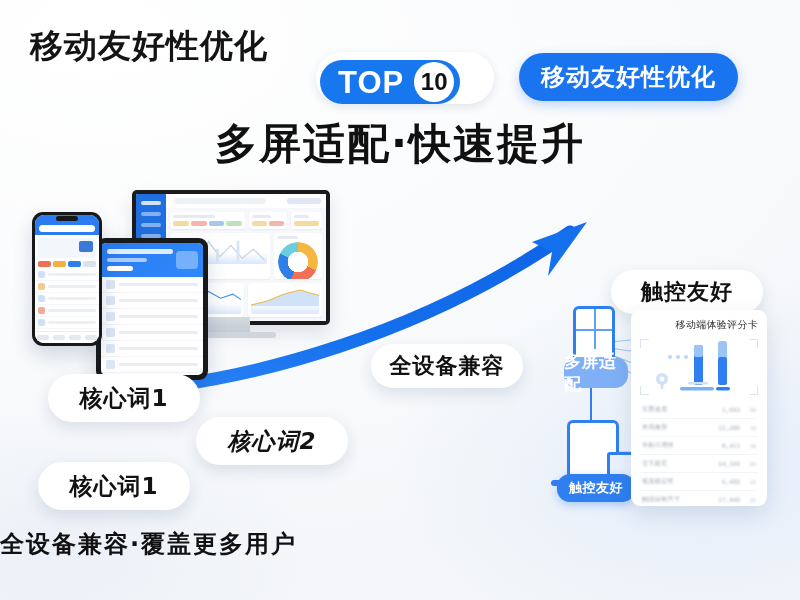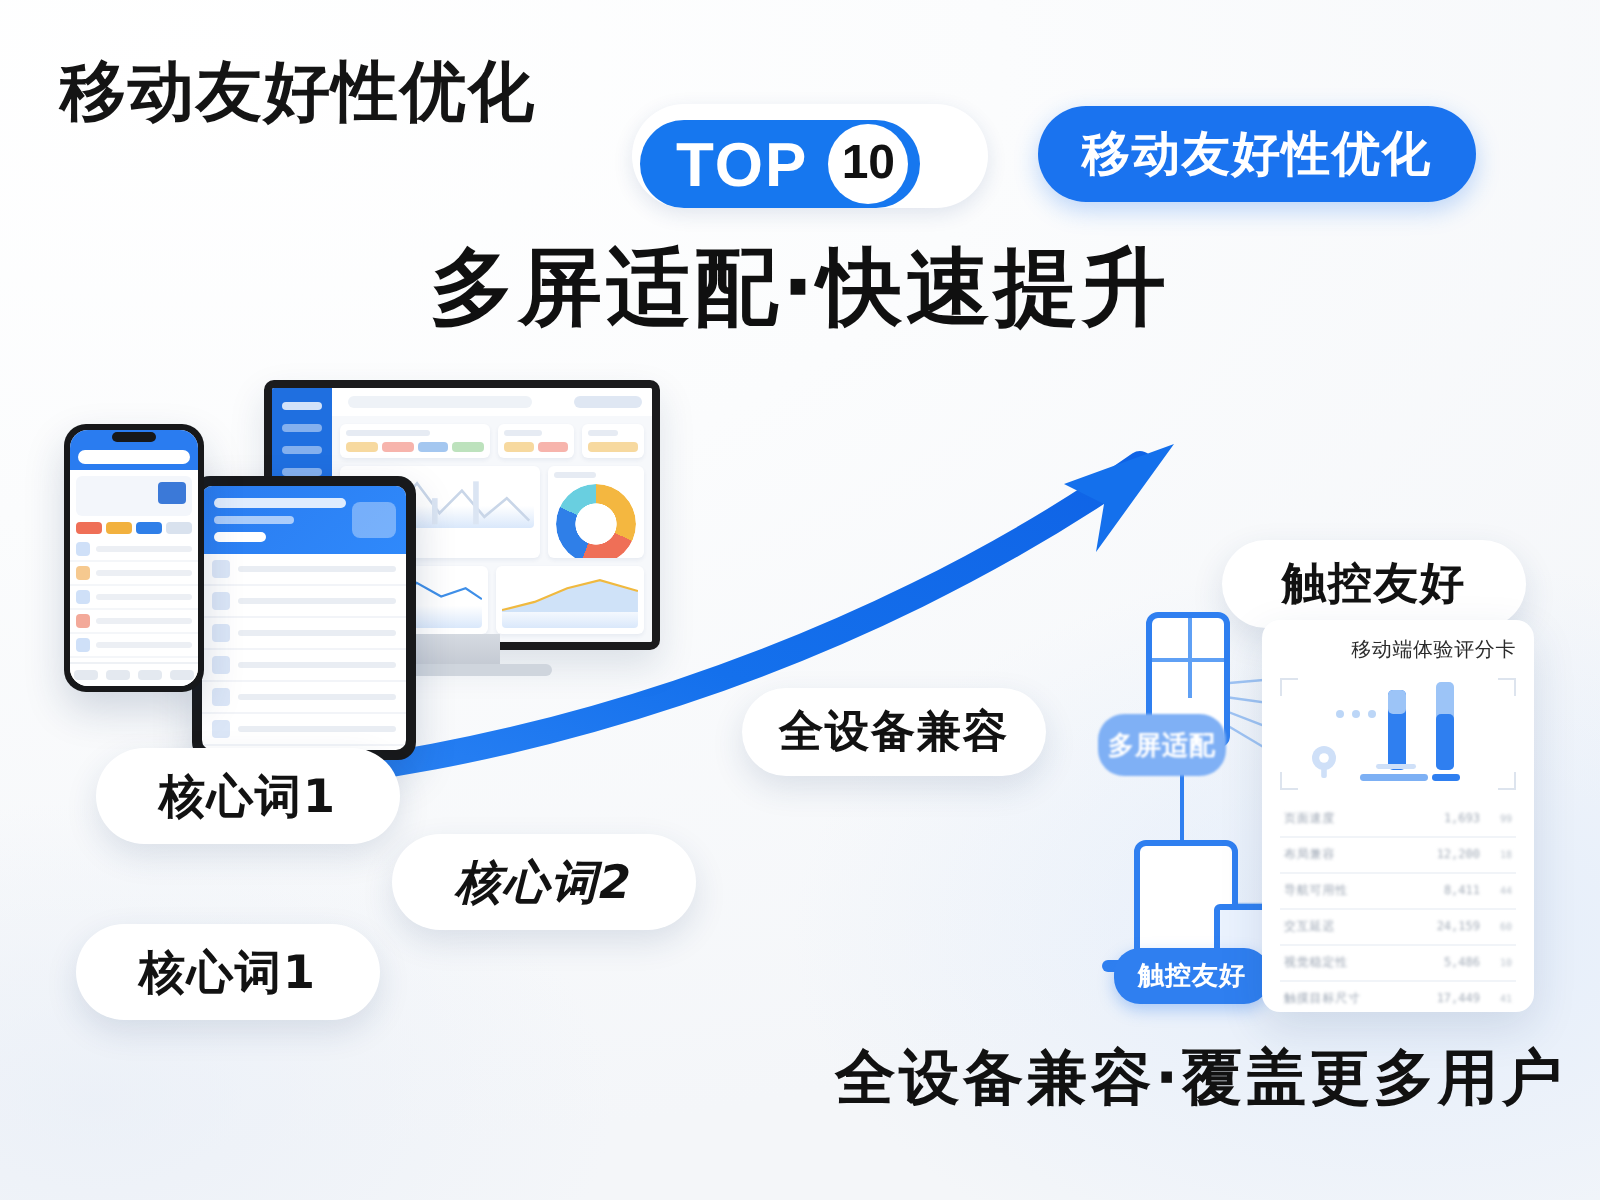--- a/index.html
+++ b/index.html
@@ -151,21 +151,21 @@
   .dev-ico .hl{position:absolute;left:0;right:0;top:33%;height:2px;background:#5fa0f5;}
   .dev-ico .hv{position:absolute;top:0;bottom:35%;left:50%;width:2px;background:#5fa0f5;}
   .dev-ico .hm{position:absolute;left:50%;transform:translateX(-50%);bottom:3px;width:8px;height:3px;border-radius:2px;background:#2f7ff0;}
   #ico-phone-top{left:28px;top:4px;width:36px;height:62px;}
   #ico-phone-big{left:22px;top:118px;width:46px;height:68px;}
   #ico-phone-big .screen{position:absolute;left:3px;top:6px;right:3px;bottom:8px;background:#fff;border-radius:2px;}
   #ico-laptop{left:62px;top:150px;width:34px;height:28px;border-width:3px;border-radius:3px;background:#eaf2fe;}
   .laptop-base{position:absolute;left:6px;top:178px;width:70px;height:6px;border-radius:3px;background:#2f7ff0;}
   .dpill{position:absolute;border-radius:13px;display:flex;align-items:center;justify-content:center;
     color:#fff;font-weight:700;font-family:"DejaVu Sans","Liberation Sans",sans-serif;}
-  #dpill-multi{left:4px;top:55px;width:64px;height:31px;background:#7fb0f5;font-size:13px;letter-spacing:.5px;
+  #dpill-multi{left:19px;top:55px;width:64px;height:31px;background:#7fb0f5;font-size:17px;letter-spacing:.5px;
      filter:blur(.4px);}
   #dpill-touch{left:12px;top:172px;width:78px;height:28px;background:#2f7ff0;font-size:13px;letter-spacing:.5px;
      box-shadow:0 3px 8px rgba(47,127,240,.35);}
   .dconnect{position:absolute;left:0;top:0;width:180px;height:205px;overflow:visible;}
 
   
   .scard{
     position:absolute;left:631px;top:310px;width:136px;height:196px;
     background:#fff;border-radius:9px;box-shadow:0 8px 22px rgba(30,60,110,.13);
     padding:8px 9px;box-sizing:border-box;overflow:hidden;
@@ -182,22 +182,22 @@
   .sc-row{display:flex;align-items:center;gap:4px;padding:4px 2px;border-bottom:1px solid #f1f4f8;}
   .sc-row .nm{flex:1;font-size:6px;color:#9aa4b2;filter:blur(.9px);letter-spacing:.4px;
      font-family:"DejaVu Sans","Liberation Sans",sans-serif;white-space:nowrap;overflow:hidden;}
   .sc-row .vl{width:24px;text-align:right;font-size:6px;color:#a3acb8;filter:blur(.9px);
      font-family:"DejaVu Sans Mono","Liberation Mono",monospace;}
   .sc-row .dt{width:12px;text-align:right;font-size:5px;color:#b8c0ca;filter:blur(.9px);
      font-family:"DejaVu Sans Mono","Liberation Mono",monospace;}
 
   
   .footer{
-    position:absolute;left:0;right:17px;bottom:40px;text-align:right;
-    font-size:30px;font-weight:700;color:#111;letter-spacing:2px;
+    position:absolute;left:0;right:17px;bottom:40px;text-align:left;
+    font-size:24px;font-weight:700;color:#111;letter-spacing:2px;
     font-family:"DejaVu Sans","Liberation Sans",sans-serif;
   }
 </style>
 </head>
 <body>
 
 <div id="poster">
   <div class="wash"></div>
 
   <div class="hdr-sub">移动友好性优化</div>

